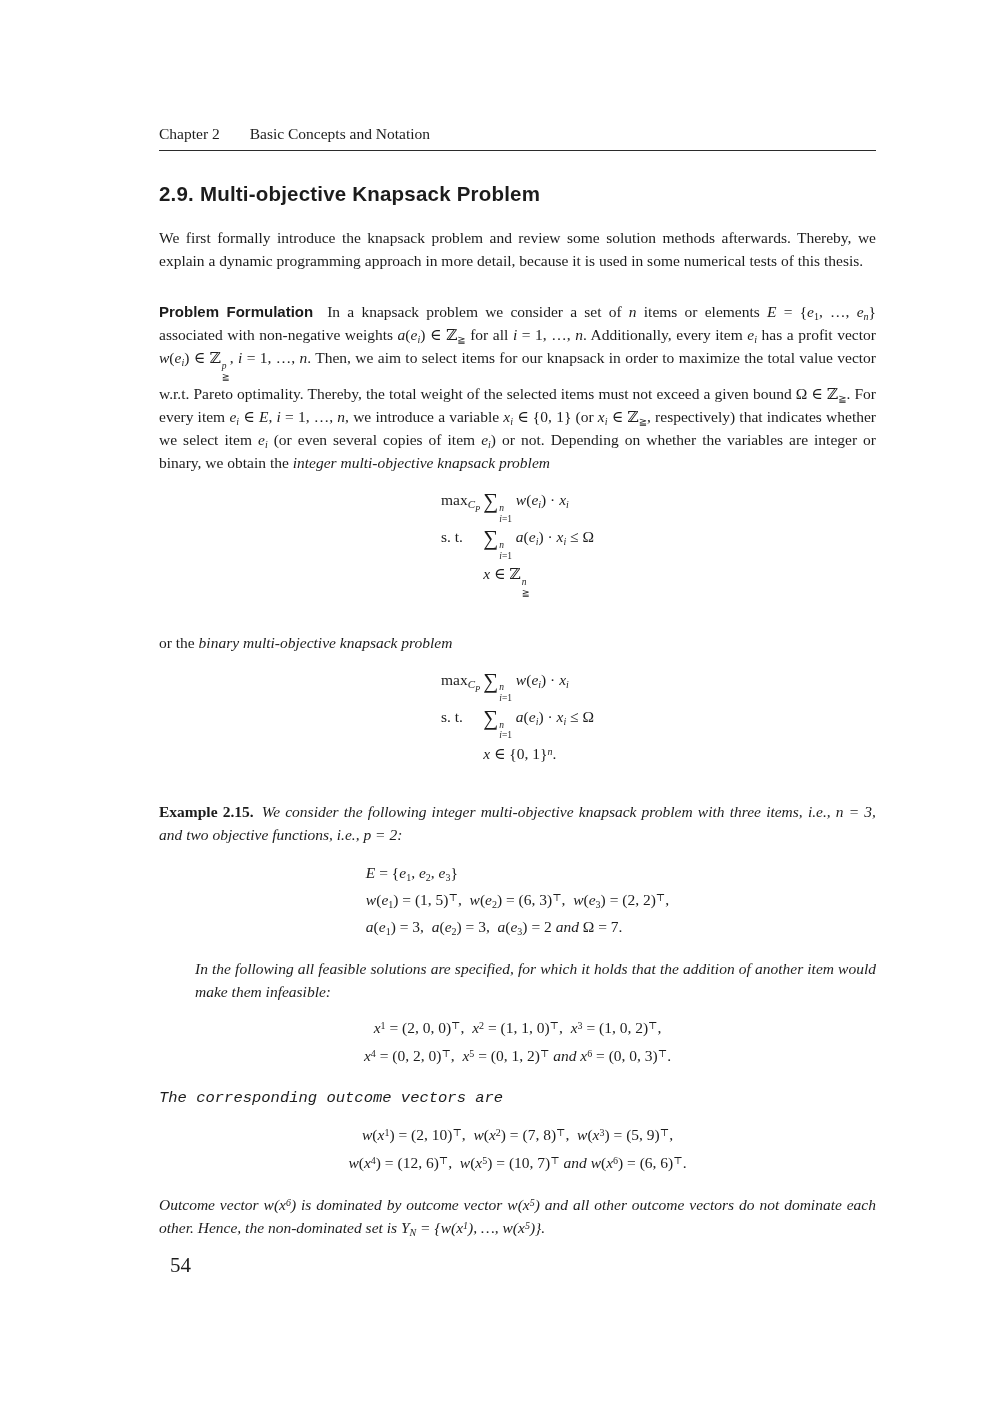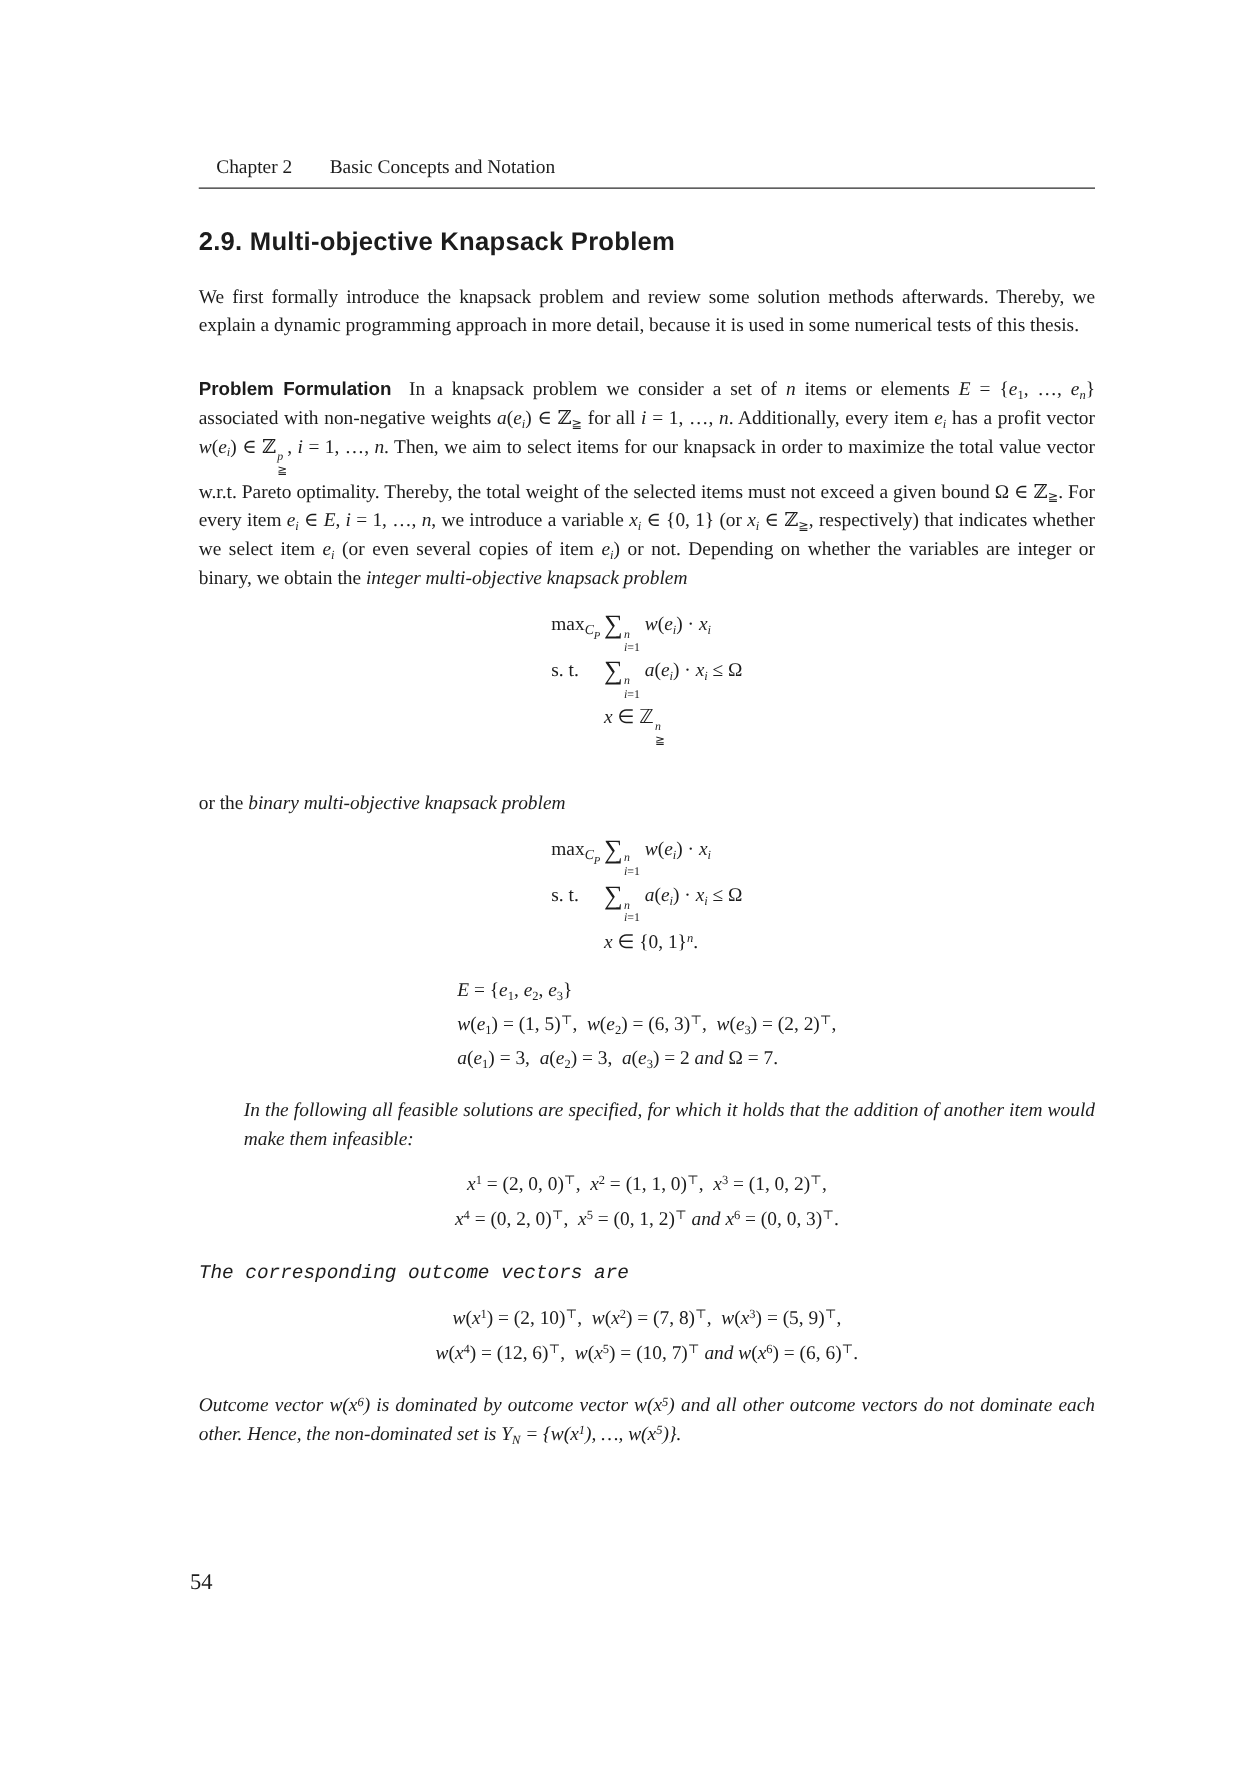--- a/index.html
+++ b/index.html
@@ -7,60 +7,60 @@
   body {
     width:1000px; height:1414px; position:relative;
     background:#ffffff; color:#1c1c1c;
     font-family:"Liberation Serif","DejaVu Serif",serif;
     font-size:15.5px; line-height:23px;
   }
   .page { position:absolute; left:159px; top:0; width:717px; }
 
   
   .runhead { margin-top:122px; font-size:15.5px; display:flex; }
-  .runhead .chap { margin-right:30px;margin-left:14px; }
+  .runhead .chap { margin-right:30px; }
   .headrule { border-bottom:1.2px solid #2b2b2b; margin-top:5px; }
 
   
   .secheading {
     margin-top:31px; font-family:"Liberation Sans","DejaVu Sans",sans-serif;
     font-weight:bold; font-size:20.5px; letter-spacing:0.2px;
   }
 
   p.body { margin:0; margin-top:21px; text-align:justify; }
   .pf-label, .ex-label { font-family:inherit; }
   .pf-label {
     font-family:"Liberation Sans","DejaVu Sans",sans-serif;
     font-weight:bold; font-size:15px; padding-right:14px;
   }
   .ex-label { font-weight:bold; padding-right:8px; }
   .ex-text { font-style:italic; }
 
   
   .prog { margin:13px auto 0 auto; width:fit-content; display:grid;
-          grid-template-columns:auto auto; column-gap:3px; line-height:25px;font-family:Liberation Serif, serif; }
+          grid-template-columns:auto auto; column-gap:3px; line-height:25px; }
   .prog .c1 { text-align:left; }
   .prog .c2 { text-align:left; }
 
   .eqblock { margin:13px auto 0 auto; width:fit-content; text-align:left; line-height:27px; }
   .eqcenter { margin-top:11px; text-align:center; line-height:28px; }
 
   
   sub { font-size:10px; vertical-align:-0.3em; line-height:0; }
   sup { font-size:10px; vertical-align:0.45em; line-height:0; }
   sub.m1 { font-size:11px; }
   sub.m1 sub { font-size:8.5px; vertical-align:-0.45em; }
   .bigop { font-size:21px; line-height:0; vertical-align:-0.12em; }
   .ss { display:inline-flex; flex-direction:column; align-items:flex-start;
         font-size:9.5px; line-height:1.12; vertical-align:-0.62em; text-align:left;
         margin-left:1px; }
   .ss span { display:block; }
   i { font-style:italic; }
 
-  .pagenum { position:absolute; left:152px; top:1254px; font-size:18px; }
+  .pagenum { position:absolute; left:170px; top:1254px; font-size:21px; }
 </style>
 </head>
 <body>
 
 <div class="page">
 
   <div class="runhead">
     <span class="chap">Chapter 2</span>
     <span>Basic Concepts and Notation</span>
   </div>
@@ -103,20 +103,21 @@
         </span> <i>w</i>(<i>e<sub>i</sub></i>) · <i>x<sub>i</sub></i></span>
     <span class="c1">s. t.</span>
     <span class="c2"><span class="bigop">∑</span><span class="ss">
           <span><i>n</i></span>
           <span><i>i</i>=1</span>
         </span> <i>a</i>(<i>e<sub>i</sub></i>) · <i>x<sub>i</sub></i> ≤ Ω</span>
     <span class="c1"></span>
     <span class="c2"><i>x</i> ∈ {0, 1}<sup><i>n</i></sup>.</span>
   </div>
 
+  <p class="body" style="margin-top:34px;"><span class="ex-label">Example 2.15.</span><span class="ex-text">We consider the following integer multi-objective knapsack problem with three items, i.e., <i>n</i> = 3, and two objective functions, i.e., <i>p</i> = 2:</span></p>
 
   <div class="eqblock">
     <div><i>E</i> = {<i>e</i><sub>1</sub>, <i>e</i><sub>2</sub>, <i>e</i><sub>3</sub>}</div>
     <div><i>w</i>(<i>e</i><sub>1</sub>) = (1, 5)<sup>⊤</sup>,&nbsp; <i>w</i>(<i>e</i><sub>2</sub>) = (6, 3)<sup>⊤</sup>,&nbsp; <i>w</i>(<i>e</i><sub>3</sub>) = (2, 2)<sup>⊤</sup>,</div>
     <div><i>a</i>(<i>e</i><sub>1</sub>) = 3,&nbsp; <i>a</i>(<i>e</i><sub>2</sub>) = 3,&nbsp; <i>a</i>(<i>e</i><sub>3</sub>) = 2 <i>and</i> Ω = 7.</div>
   </div>
 
   <p class="body ex-text" style="margin-top:17px;margin-left:36px;">In the following all feasible solutions are specified, for which it holds that the addition of another item would make them infeasible:</p>
 
   <div class="eqcenter">

